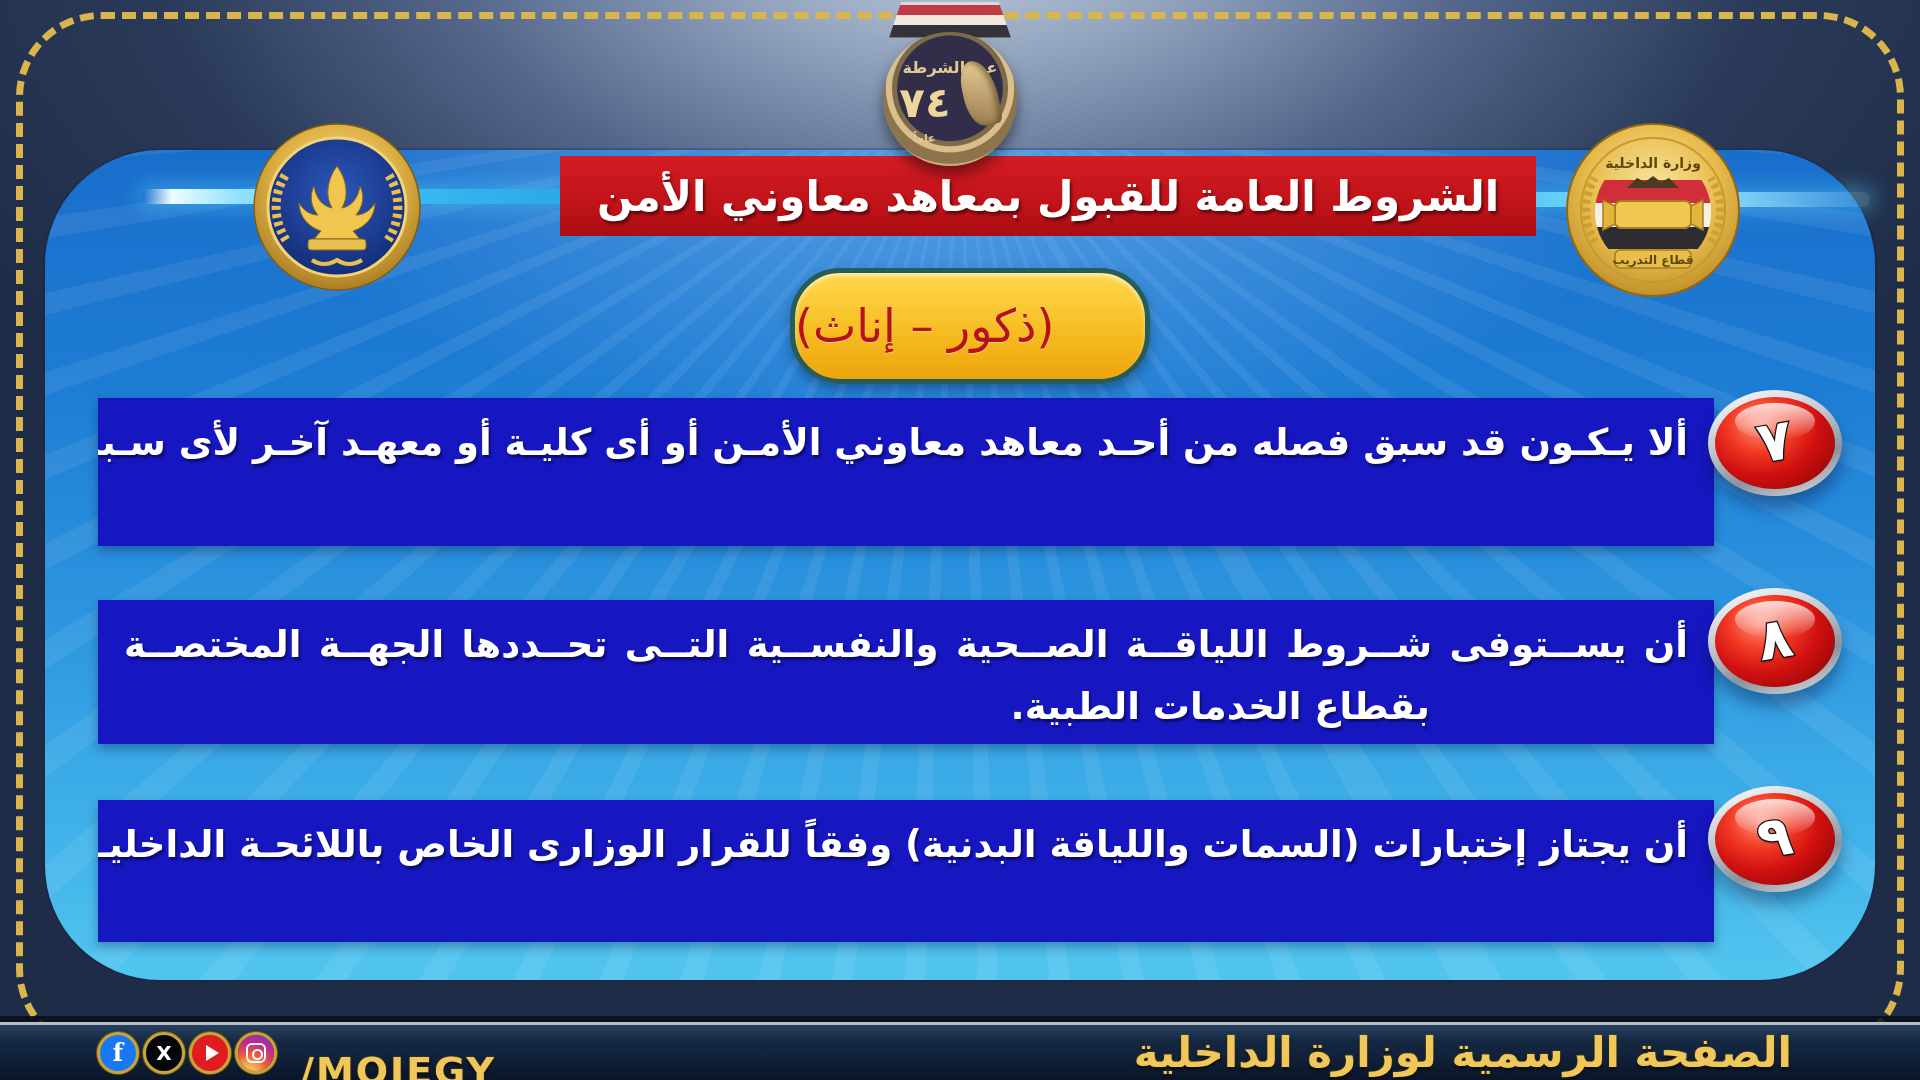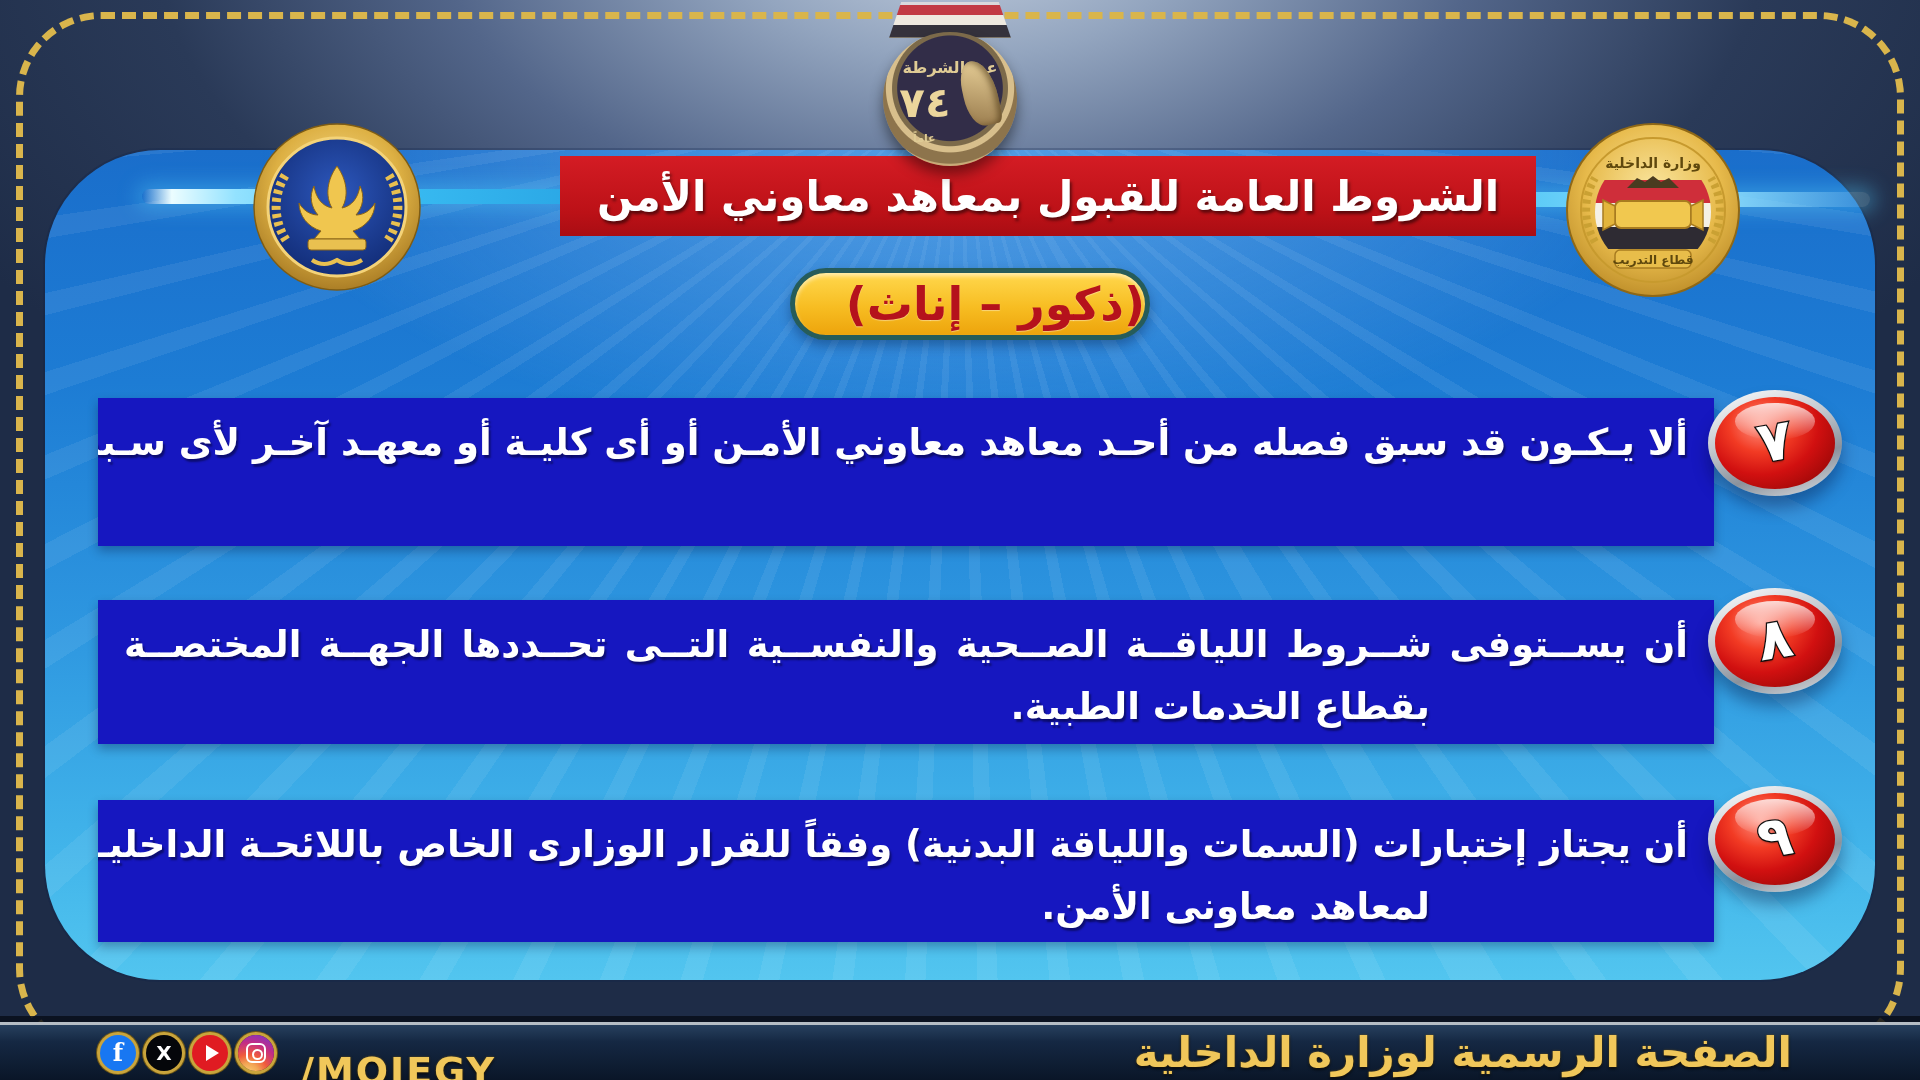--- a/index.html
+++ b/index.html
@@ -41,25 +41,25 @@
   
   .banner{
     position:absolute;left:560px;top:156px;width:976px;height:80px;z-index:4;
     background:linear-gradient(180deg,#d41c24 0%,#bc1117 70%,#a90d13 100%);
     display:flex;align-items:center;justify-content:center;
     color:#ffffff;font-size:42px;font-weight:800;
     text-shadow:2px 3px 3px rgba(0,0,0,.5);
   }
   
   .pill{
-    position:absolute;left:790px;top:268px;width:360px;height:72px;z-index:4;
+    position:absolute;left:790px;top:268px;width:360px;height:116px;z-index:4;
     border:5px solid #265c5a;border-radius:50px;
     background:linear-gradient(180deg,#ffd84d 0%,#f7bd22 55%,#eda40c 100%);
-    display:flex;align-items:center;justify-content:flex-start;
-    color:#b5121c;font-size:46px;font-weight:700;
+    display:flex;align-items:center;justify-content:flex-end;
+    color:#b5121c;font-size:46px;font-weight:400;
     text-shadow:0 1px 1px rgba(255,255,255,.4);
     box-shadow:0 6px 12px rgba(0,20,60,.35), inset 0 3px 4px rgba(255,255,255,.55);
   }
 
   
   .cond{
     position:absolute;left:98px;width:1616px;z-index:4;
     background:#1617c0;color:#ffffff;overflow:hidden;
     padding:14px 26px 0 26px;font-weight:800;font-size:37px;line-height:62px;
     text-shadow:2px 3px 2px rgba(0,0,20,.45);
@@ -252,21 +252,20 @@
     <div class="l2">بقطاع الخدمات الطبية.</div>
   </section>
   <div class="badge b2">
     <div class="badge-core">
       <span class="badge-num">٨</span>
     </div>
   </div>
 
   <section class="cond cond-3" dir="rtl">
     <div class="l1">أن يجتاز إختبارات (السمات واللياقة البدنية) وفقاً للقرار الوزارى الخاص باللائحـة الداخليـة</div>
-    <div class="l2">لمعاهد معاونى الأمن.</div>
   </section>
   <div class="badge b3">
     <div class="badge-core">
       <span class="badge-num">٩</span>
     </div>
   </div>
 
   <footer class="footer">
     <div class="social-row">
       <span class="sicon ic-fb">f</span>

